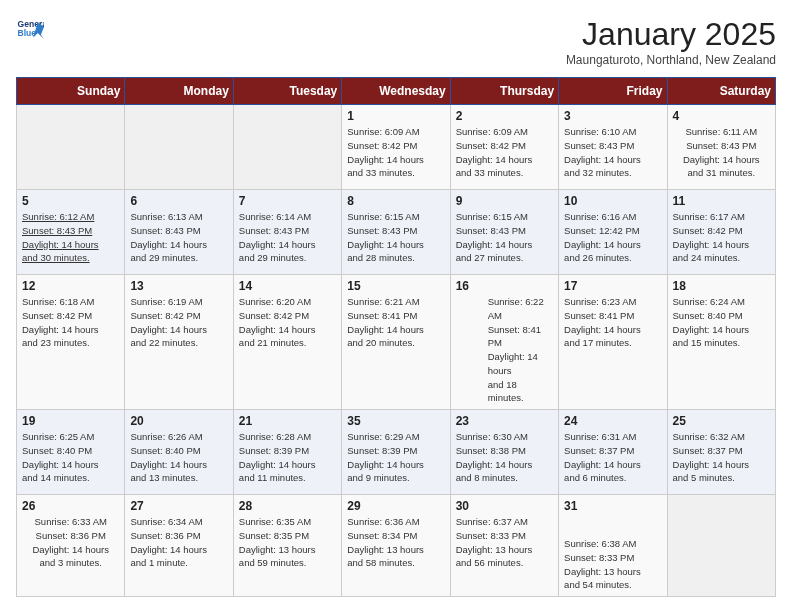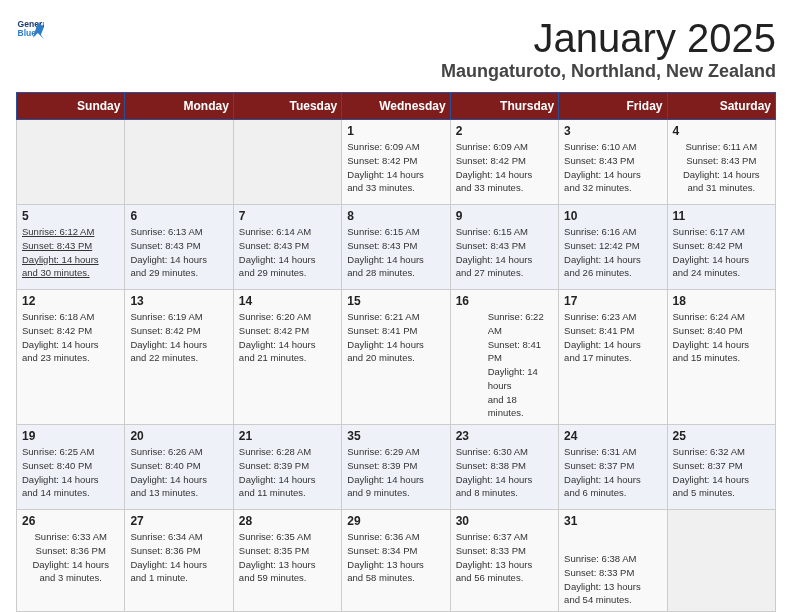--- a/index.html
+++ b/index.html
@@ -22,28 +22,27 @@
       gap: 4px;
     }
     .logo-icon {
       width: 28px;
       height: 28px;
     }
     .title-block {
       text-align: right;
     }
     .month-title {
-      font-size: 40px;
+      font-size: 32px;
       color: #222;
       font-weight: normal;
     }
     .location {
-      font-size: 18px;
+      font-size: 12px;
       color: #444;
-      font-weight: bold;
     }
     .calendar {
       width: 100%;
       border-collapse: collapse;
       border: 1px solid #ccc;
     }
     .calendar th {
       background: #7f1d1d;
       color: #fff;
       font-size: 12px;

